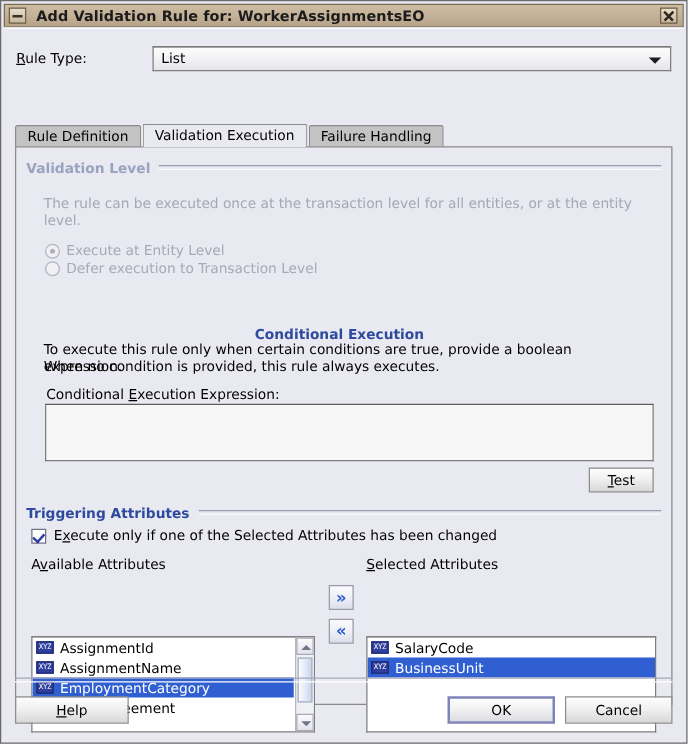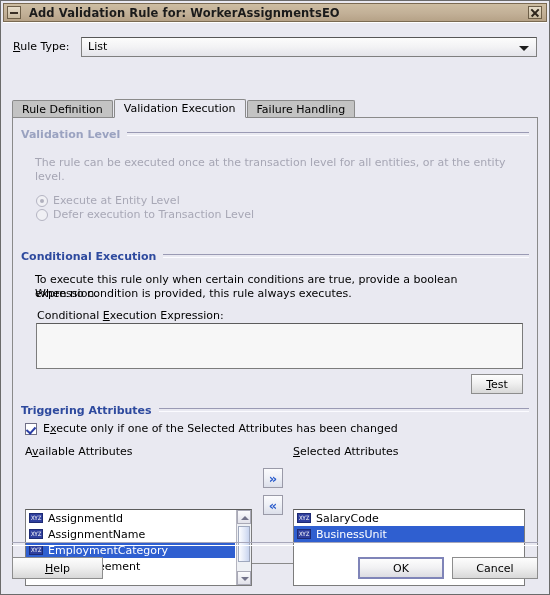--- a/index.html
+++ b/index.html
@@ -88,20 +88,21 @@
   }
 
   
   .ruletype-row {
     position: absolute;
     left: 10px; top: 13px;
     right: 10px;
     height: 21px;
     display: flex;
     align-items: center;
+    gap: 41px;
   }
   .ruletype-label {
     width: 68px;
     font-size: 11px;
   }
   .ul { text-decoration: underline; }
   .combo {
     position: relative;
     flex: 1 1 auto;
     height: 20px;
@@ -439,21 +440,21 @@
       <div class="hint disabled" style="left:22px; top:38px; right:14px;">The rule can be executed once at the transaction level for all entities, or at the entity level.</div>
       <div class="radio-row" style="left:23px; top:76px;">
         <span class="radio checked"></span>
         <span class="radio-label disabled">Execute at Entity Level</span>
       </div>
       <div class="radio-row" style="left:23px; top:90px;">
         <span class="radio"></span>
         <span class="radio-label disabled">Defer execution to Transaction Level</span>
       </div>
 
-      <div class="section-head" style="top:131px;">
+      <div class="section-head" style="top:143px;flex-direction:column;">
         <span class="section-title">Conditional Execution</span>
         <span class="section-rule"></span>
       </div>
       <div class="hint" style="left:22px; top:155px; right:30px;">To execute this rule only when certain conditions are true, provide a boolean expression.</div>
       <div class="hint" style="left:22px; top:169px; right:14px;">When no condition is provided, this rule always executes.</div>
       <div class="field-label" style="left:24px; top:191px;">Conditional <span class="ul">E</span>xecution Expression:</div>
       <div class="textarea" style="left:23px; top:205px; right:14px; height:46px;"></div>
       <div class="btn btn-abs" style="right:14px; top:256px; width:52px; height:20px;">
           <span><span class="ul">T</span>est</span>
         </div>

